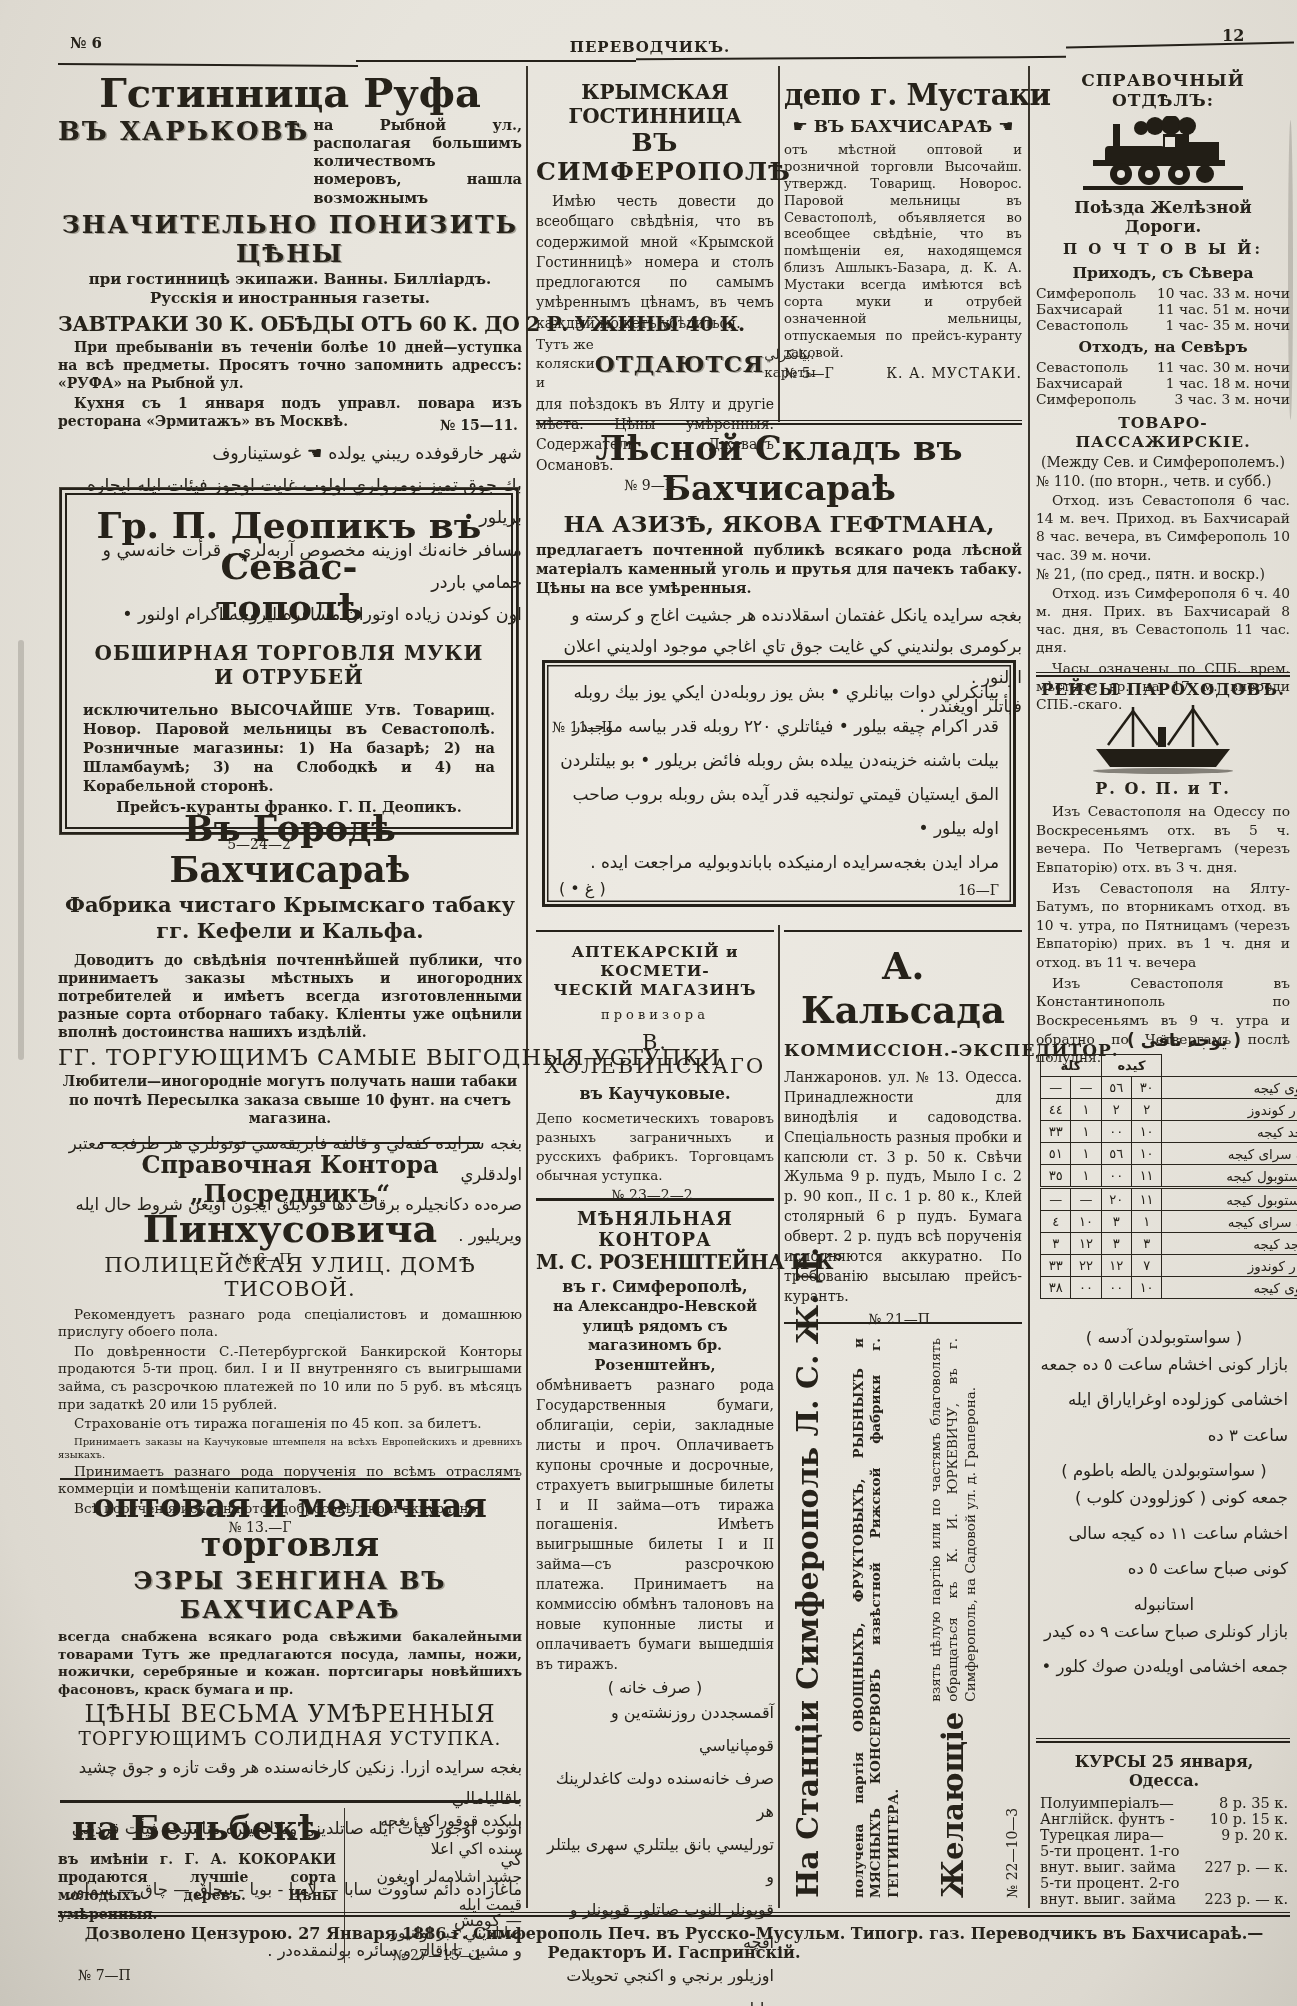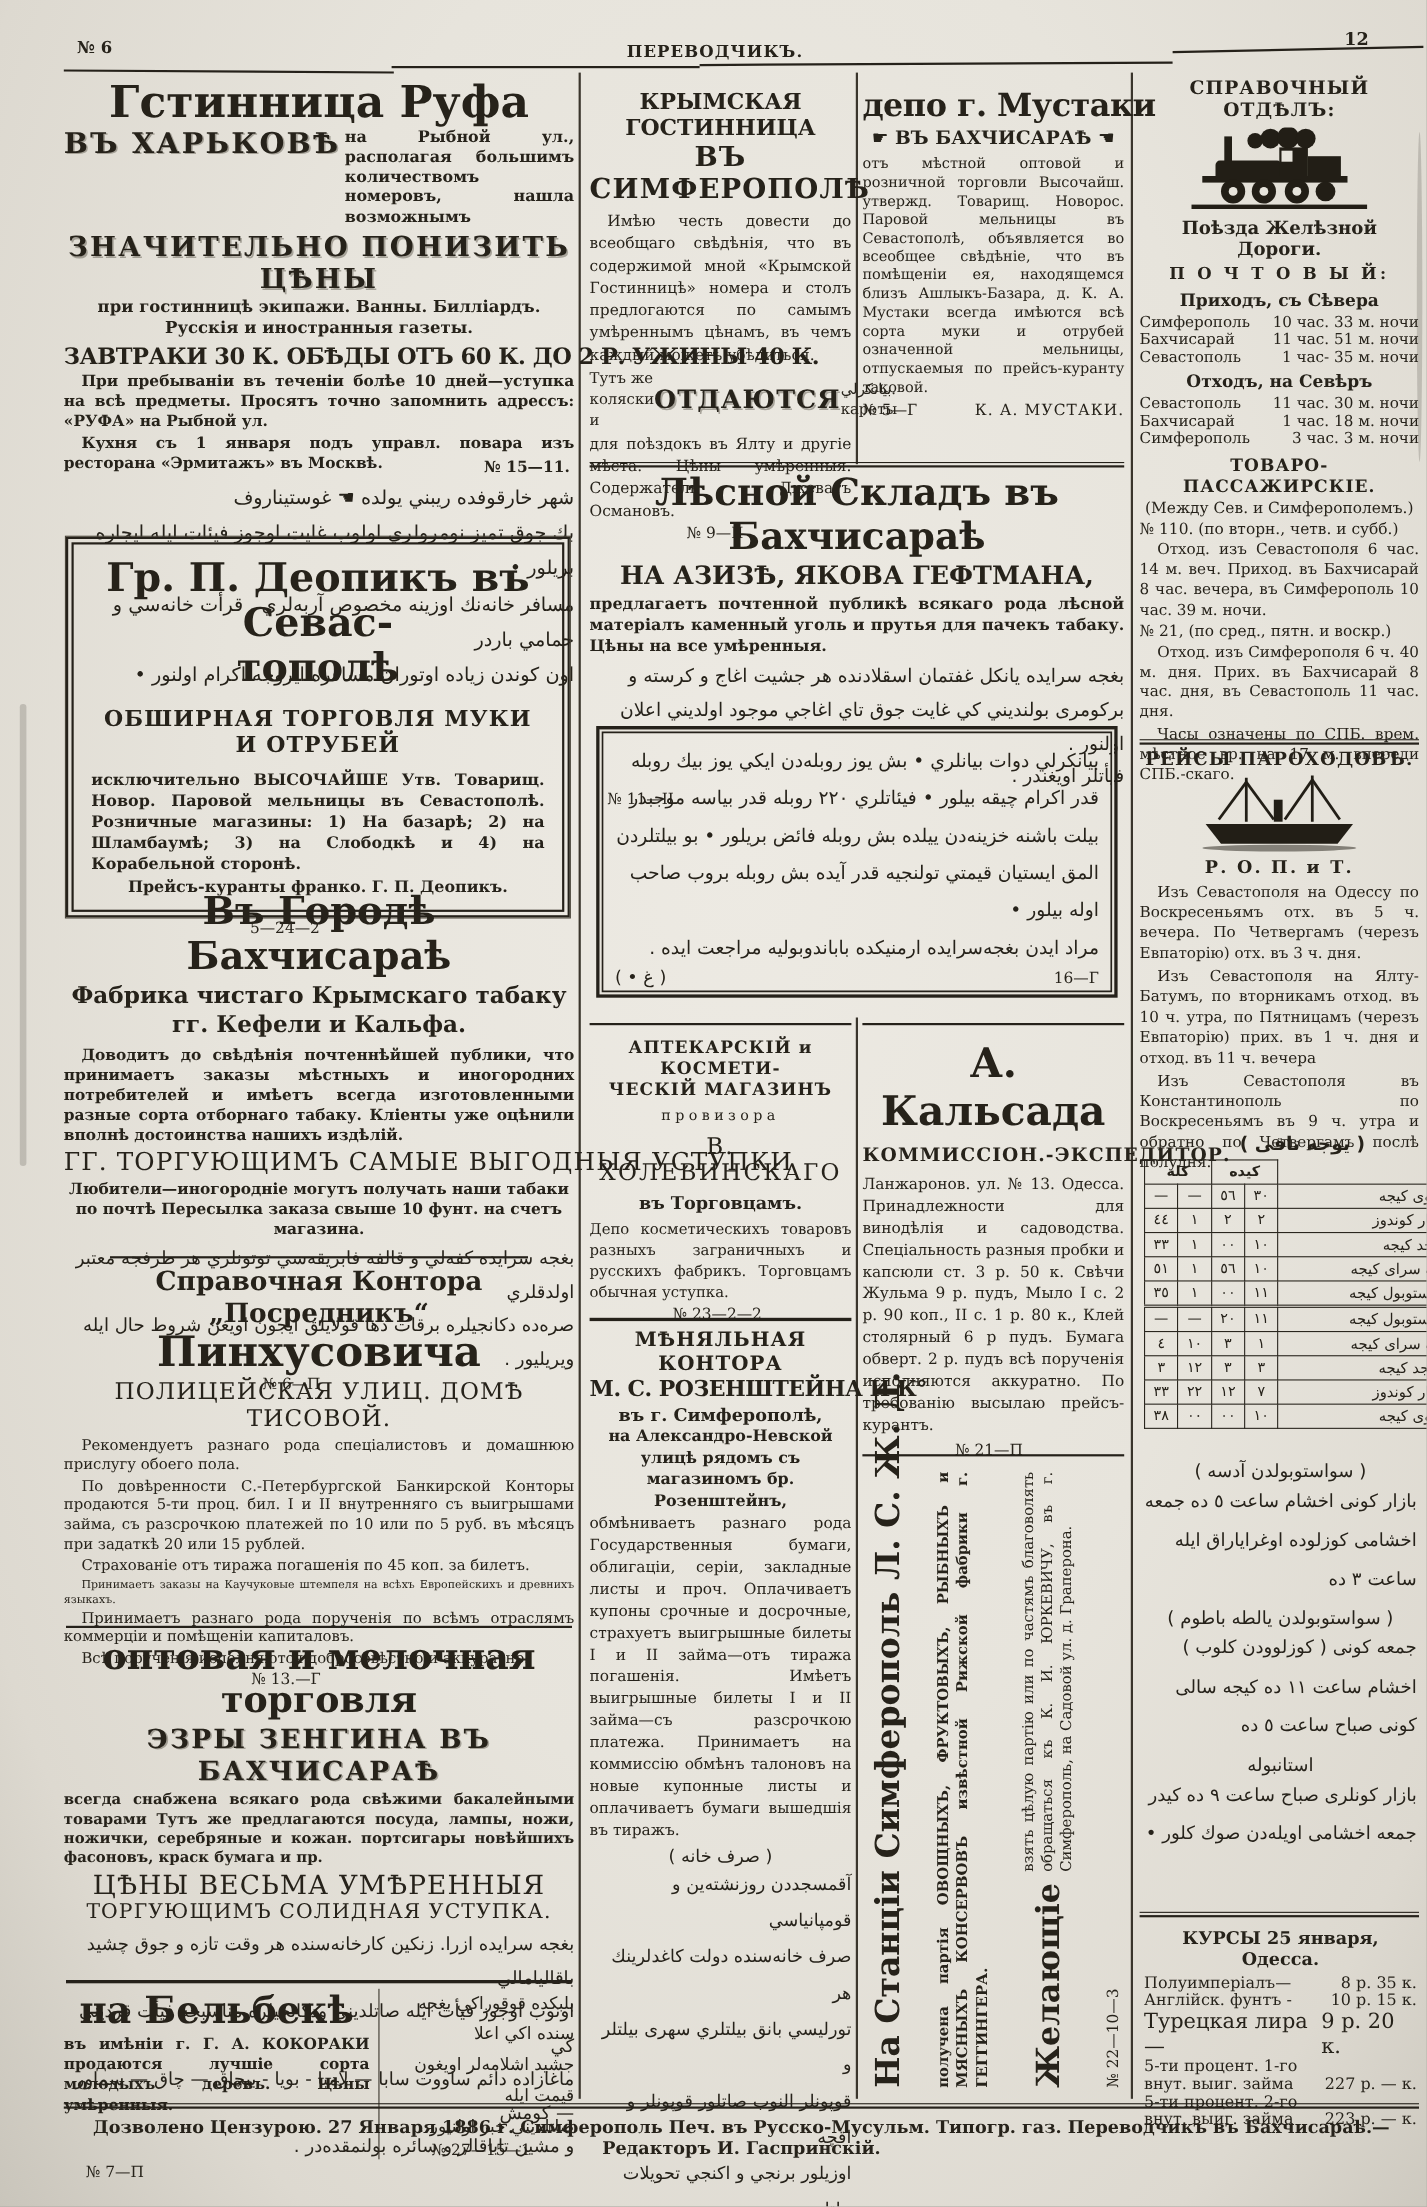--- a/index.html
+++ b/index.html
@@ -180,21 +180,21 @@
       </div>
     </div>
   </div>
 
   <div class="abs hr2" style="left:536px;top:930px;width:238px;"></div>
   <div class="abs" style="left:536px;top:942px;width:238px;">
     <div class="c b smallcaps" style="font-size:15.5px;">АПТЕКАРСКІЙ и КОСМЕТИ-</div>
     <div class="c b smallcaps" style="font-size:15.5px;">ЧЕСКІЙ МАГАЗИНЪ</div>
     <div class="c" style="font-size:13px;letter-spacing:4px;margin-top:8px;">провизора</div>
     <div class="c" style="font-size:21px;letter-spacing:2px;margin-top:8px;">В. ХОЛЕВИНСКАГО</div>
-    <div class="c b" style="font-size:16px;margin-top:6px;">въ Торговцамъ.</div>
+    <div class="c b" style="font-size:16px;margin-top:6px;">въ Каучуковые.</div>
     <p class="p" style="font-size:13.5px;line-height:1.4;margin-top:6px;">Депо косметическихъ товаровъ разныхъ заграничныхъ и русскихъ фабрикъ. Торговцамъ обычная уступка.</p>
     <div class="r ref" style="margin-right:6px;">№ 23—2—2</div>
   </div>
   <div class="abs hr3" style="left:536px;top:1198px;width:238px;"></div>
 
   <div class="abs" style="left:536px;top:1208px;width:238px;">
     <div class="c b smallcaps" style="font-size:18px;">МѢНЯЛЬНАЯ КОНТОРА</div>
     <div class="c b" style="font-size:20px;letter-spacing:-.5px;white-space:nowrap;">М. С. РОЗЕНШТЕЙНА И К°</div>
     <div class="c b" style="font-size:16px;margin-top:3px;">въ г. Симферополѣ,</div>
     <div class="c b" style="font-size:14.5px;line-height:1.35;">на Александро-Невской улицѣ рядомъ съ магазиномъ бр. Розенштейнъ,</div>
@@ -430,21 +430,21 @@
   <div class="abs" style="left:1040px;top:1752px;width:248px;">
     <div class="c b" style="font-size:16px;">КУРСЫ 25 января, Одесса.</div>
     <div style="display:flex;justify-content:space-between;font-size:14.5px;margin-top:5px;">
         <span>Полуимперіалъ—</span>
         <span>8 р. 35 к.</span>
       </div>
     <div style="display:flex;justify-content:space-between;font-size:14.5px;">
         <span>Англійск. фунтъ -</span>
         <span>10 р. 15 к.</span>
       </div>
-    <div style="display:flex;justify-content:space-between;font-size:19px;">
+    <div style="display:flex;justify-content:space-between;font-size:14px;">
         <span>Турецкая лира—</span>
         <span>9 р. 20 к.</span>
       </div>
     <div style="display:flex;justify-content:space-between;font-size:14.5px;">
         <span>5-ти процент. 1-го</span>
         <span></span>
       </div>
     <div style="display:flex;justify-content:space-between;font-size:14.5px;">
         <span>внут. выиг. займа</span>
         <span>227 р. — к.</span>

